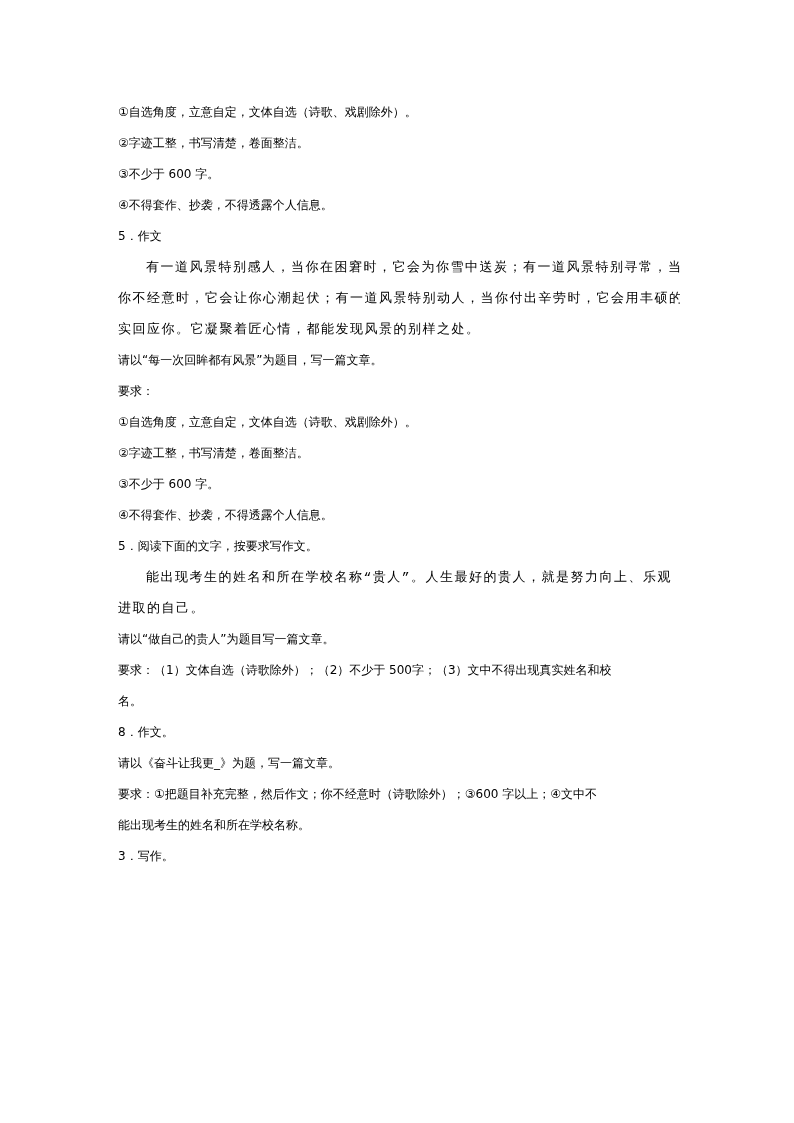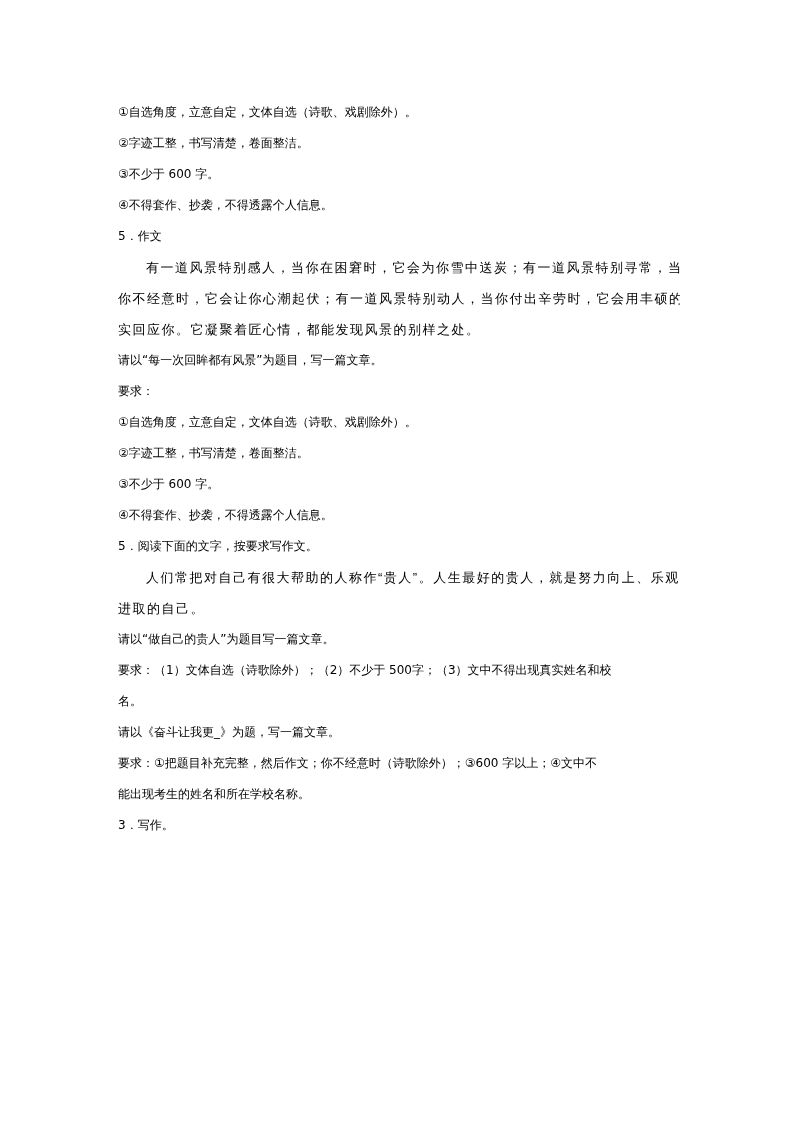--- a/index.html
+++ b/index.html
@@ -1,20 +1,20 @@
 <!DOCTYPE html>
 <html><head>
 <meta charset="utf-8">
 <style>
   html, body { margin: 0; padding: 0; background: #ffffff; }
   body { width: 794px; height: 1123px; position: relative; overflow: hidden;
          font-family: "DejaVu Sans", "Liberation Sans", sans-serif; color: #000; }
   .page { position: absolute; left: 118px; top: 97px; width: 562px; }
   .line { font-size: 12px; line-height: 31px; height: 31px; white-space: nowrap; overflow: hidden; }
-  .para { font-size: 13px; line-height: 31px; letter-spacing: 1.5px; font-family: Liberation Sans, sans-serif; }
+  .para { font-size: 13px; line-height: 31px; letter-spacing: 1.5px; font-family: Liberation Mono, monospace; }
   .indent { text-indent: 28px; }
 </style>
 </head>
 <body>
 
 <div class="page">
 
   <div>
     <div class="line">①自选角度，立意自定，文体自选（诗歌、戏剧除外）。</div>
     <div class="line">②字迹工整，书写清楚，卷面整洁。</div>
@@ -30,29 +30,30 @@
     <div class="line">请以“每一次回眸都有风景”为题目，写一篇文章。</div>
     <div class="line">要求：</div>
     <div class="line">①自选角度，立意自定，文体自选（诗歌、戏剧除外）。</div>
     <div class="line">②字迹工整，书写清楚，卷面整洁。</div>
     <div class="line">③不少于 600 字。</div>
     <div class="line">④不得套作、抄袭，不得透露个人信息。</div>
   </div>
 
   <div>
     <div class="line">5．阅读下面的文字，按要求写作文。</div>
-    <div class="line para indent">人们常把对自己有很大帮助的人称作“贵人”。人生最好的贵人，就是努力向上、乐观</div>
+    <div class="line para indent">能出现考生的姓名和所在学校名称“贵人”。人生最好的贵人，就是努力向上、乐观</div>
     <div class="line para">进取的自己。</div>
     <div class="line">请以“做自己的贵人”为题目写一篇文章。</div>
     <div class="line">要求：（1）文体自选（诗歌除外）；（2）不少于 500字；（3）文中不得出现真实姓名和校</div>
     <div class="line">名。</div>
   </div>
 
 
   <div>
+    <div class="line">8．作文。</div>
     <div class="line">请以《奋斗让我更_》为题，写一篇文章。</div>
     <div class="line">要求：①把题目补充完整，然后作文；你不经意时（诗歌除外）；③600 字以上；④文中不</div>
     <div class="line">能出现考生的姓名和所在学校名称。</div>
   </div>
 
   <div>
     <div class="line">3．写作。</div>
   </div>
 
 </div>

